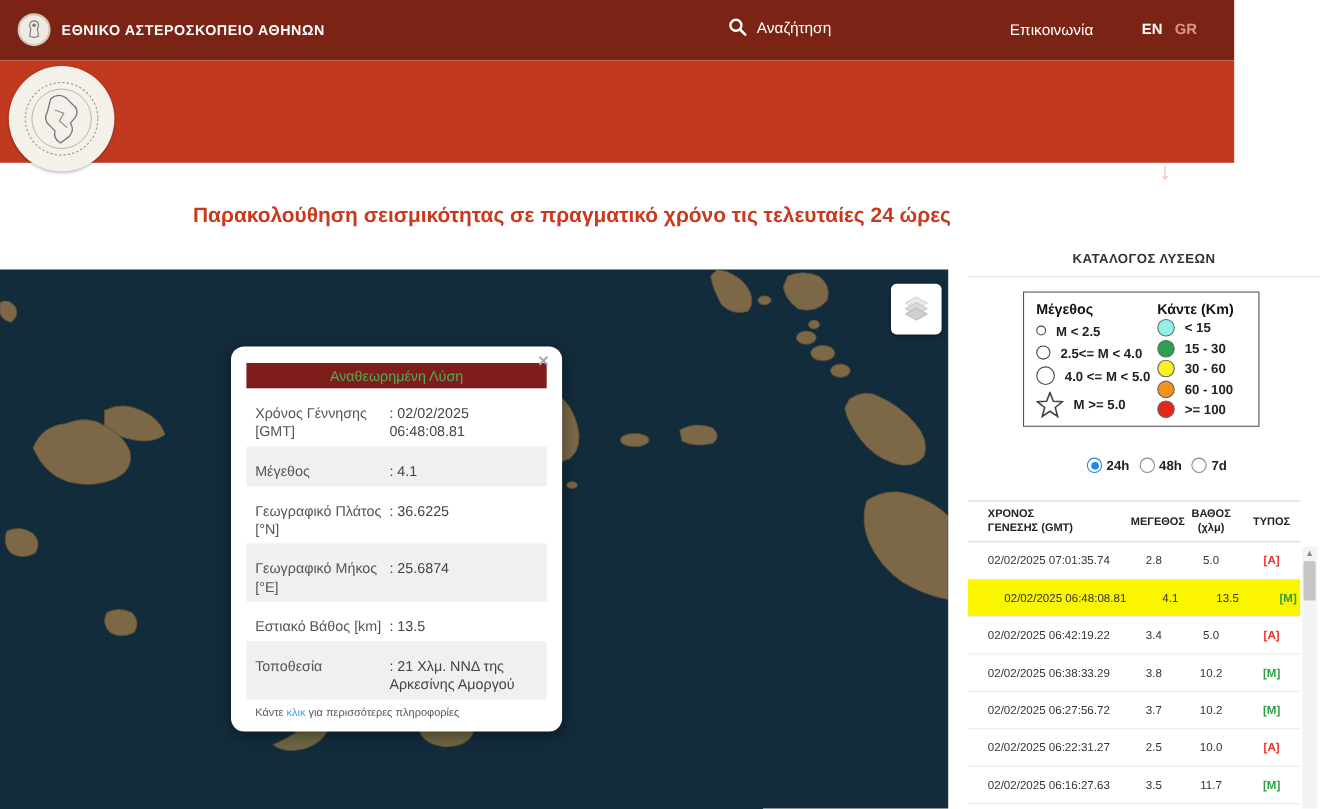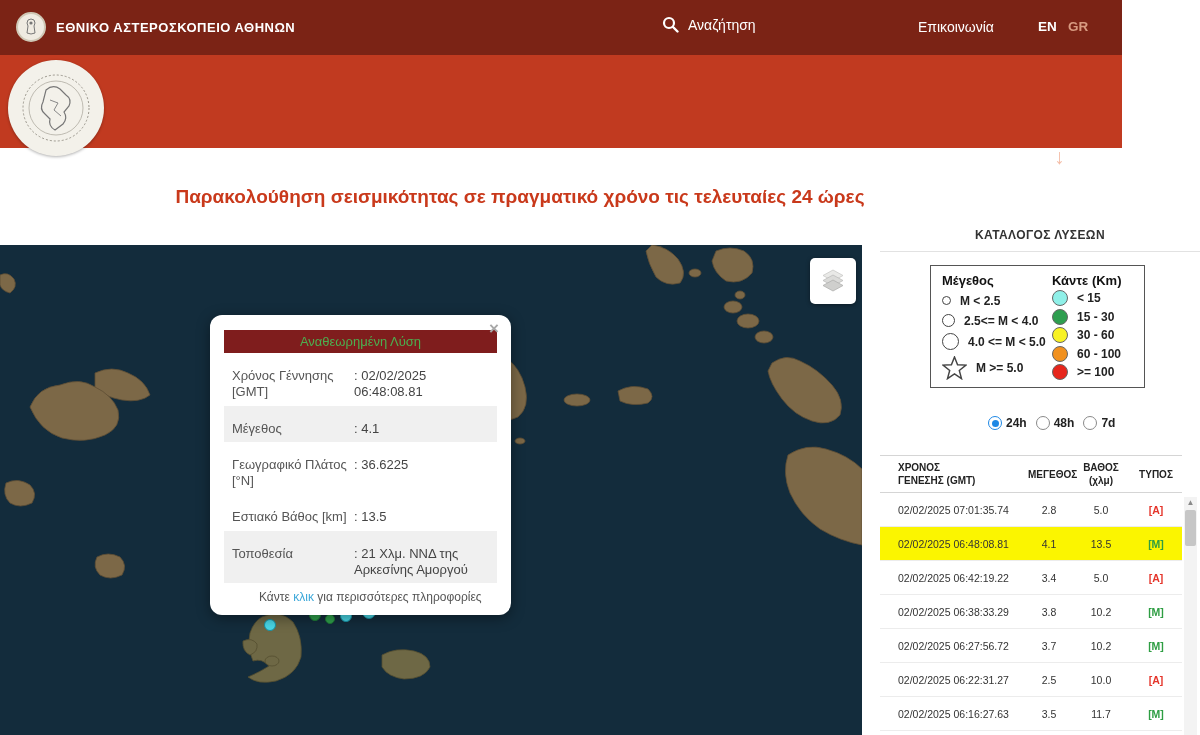--- a/index.html
+++ b/index.html
@@ -40,21 +40,21 @@
   
   .popup { position:absolute; left:210px; top:70px; width:301px; background:#fff; border-radius:12px;
            box-shadow:0 3px 14px rgba(0,0,0,.4); padding:15px 14px 9px; font-size:13px; color:#444; z-index:10; }
   .popup-tail { position:absolute; left:352px; top:292px; width:16px; height:16px; background:#fff; transform:rotate(45deg); z-index:9; }
   .p-close { position:absolute; top:5px; right:12px; color:#A8A8A8; font-size:17px; font-weight:bold; cursor:pointer; line-height:1; }
   .p-header { background:#7f1d1d; color:#4CAF50; text-align:center; padding:4px 0; font-size:13px; }
   .p-row { display:flex; padding:15px 6px 5px 8px; line-height:1.25; }
   .p-row.shaded { background:#F0F0F0; }
   .p-label { width:122px; flex:none; color:#555; }
   .p-value { flex:1; color:#444; }
-  .p-footer { padding:7px 6px 2px 8px; color:#555; font-size:12px;margin-left:27px; }
+  .p-footer { padding:7px 6px 2px 8px; color:#555; font-size:10px; }
   .p-link { color:#3AA7D9; cursor:pointer; }
   
   .panel-title { position:absolute; left:880px; top:228px; width:320px; text-align:center;
                  font-size:12px; font-weight:bold; color:#333; letter-spacing:.4px; }
   .panel-divider { position:absolute; left:880px; top:251px; width:320px; border-top:1px solid #E2E2E2; }
   .legend-box { position:absolute; left:930px; top:265px; width:215px; height:123px; border:1px solid #555;
                 display:flex; padding:7px 9px 7px 11px; background:#fff; }
   .legend-col { display:flex; flex-direction:column; justify-content:space-between; }
   .legend-col.mag { width:110px; }
   .legend-col.dep { flex:1; }
@@ -67,21 +67,21 @@
   .radio { width:14px; height:14px; border-radius:50%; border:1.5px solid #8a8a8a; background:#fff;
            margin-right:4px; display:flex; align-items:center; justify-content:center; cursor:pointer; flex:none; }
   .radio.selected { border-color:#1E88E5; }
   .radio-dot { width:7px; height:7px; border-radius:50%; background:#1E88E5; }
   .filter-label { font-size:12px; font-weight:bold; color:#222; margin-right:9px; }
   
   .eq-table { position:absolute; left:880px; top:455px; width:302px; }
   .t-head { display:flex; align-items:center; border-top:1px solid #D5D5D5; border-bottom:1px solid #D5D5D5;
             padding:5px 0; font-weight:bold; color:#222; font-size:10px; line-height:1.3; }
   .t-row { display:flex; align-items:center; height:34px; border-bottom:1px solid #ECECEC; font-size:10.5px; color:#333; cursor:pointer; }
-  .t-row.hl { background:#FBF500; }
+  .t-row.hl { background:#FBF500;padding-left:15px; }
   .c1 { width:148px; padding-left:18px; flex:none; white-space:nowrap; }
   .c2 { width:42px; flex:none; text-align:center; }
   .c3 { width:62px; flex:none; text-align:center; }
   .c4 { width:48px; flex:none; text-align:center; font-weight:bold; }
   
   .scrollbar { position:absolute; left:1184px; top:497px; width:13px; height:238px; background:#F3F3F3; }
   .scroll-up { height:12px; text-align:center; color:#8a8a8a; font-size:8px; line-height:12px; cursor:pointer; }
   .scroll-thumb { position:absolute; left:1px; top:13px; width:11px; height:36px; background:#C6C6C6; border-radius:2px; cursor:pointer; }
 </style>
 </head>
@@ -220,20 +220,24 @@
           <div class="p-value">: 02/02/2025 06:48:08.81</div>
         </div>
         <div class="p-row shaded">
           <div class="p-label">Μέγεθος</div>
           <div class="p-value">: 4.1</div>
         </div>
         <div class="p-row">
           <div class="p-label">Γεωγραφικό Πλάτος [°N]</div>
           <div class="p-value">: 36.6225</div>
         </div>
+        <div class="p-row shaded">
+          <div class="p-label">Γεωγραφικό Μήκος [°E]</div>
+          <div class="p-value">: 25.6874</div>
+        </div>
         <div class="p-row">
           <div class="p-label">Εστιακό Βάθος [km]</div>
           <div class="p-value">: 13.5</div>
         </div>
         <div class="p-row shaded">
           <div class="p-label">Τοποθεσία</div>
           <div class="p-value">: 21 Χλμ. ΝΝΔ της Αρκεσίνης Αμοργού</div>
         </div>
       </div>
     <div class="p-footer"><span>Κάντε </span><span class="p-link">κλικ</span><span> για περισσότερες πληροφορίες</span></div>

